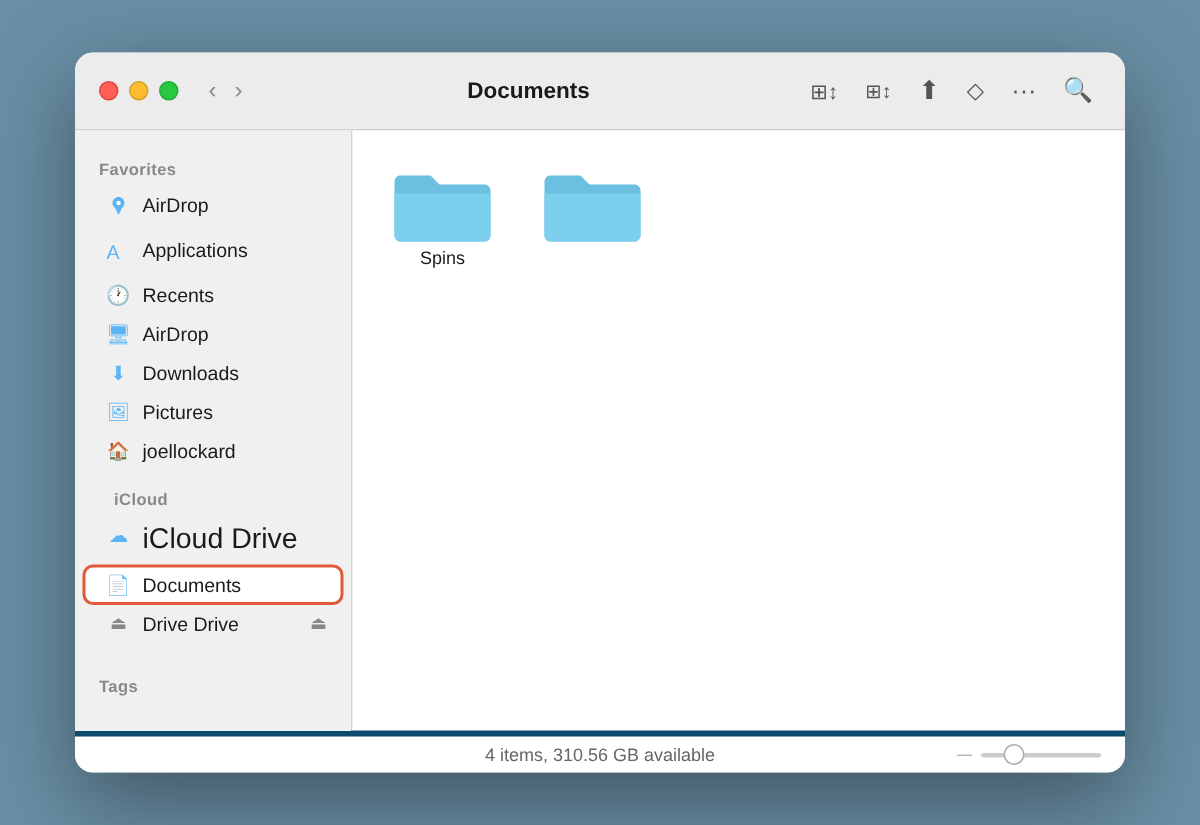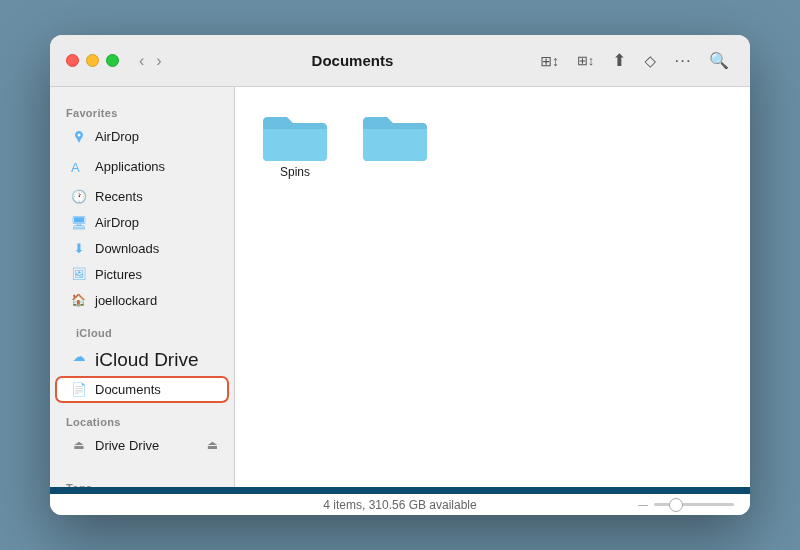--- a/index.html
+++ b/index.html
@@ -176,21 +176,21 @@
       text-align: center;
       line-height: 1.3;
       max-width: 80px;
       word-wrap: break-word;
     }
 
     
     .status-bar {
       height: 28px;
       background: white;
-      border-top: 7px solid #0c4a6e;
+      border-top: 4px solid #0c4a6e;
       display: flex;
       align-items: center;
       justify-content: center;
       font-size: 12px;
       color: #666;
       position: relative;
     }
 
     .zoom-slider {
       position: absolute;
@@ -305,21 +305,20 @@
       <div class="sidebar-item">
         <span class="sidebar-icon" style="font-size:13px; color:#5ab4f5;">☁</span>
         <span style="font-size:19px;">iCloud Drive</span>
       </div>
 
       <div class="sidebar-item active">
         <span class="sidebar-icon" style="font-size:13px; color:#5ab4f5;">📄</span>
         <span style="font-size:13px;">Documents</span>
       </div>
 
-      <div class="sidebar-section-label" style="margin-top:6px;">Locations</div>
 
       <div class="sidebar-item">
         <span class="sidebar-icon" style="font-size:12px; color:#888;">⏏</span>
         <span style="font-size:13px;">Drive Drive</span>
         <span style="margin-left:auto; font-size:12px; color:#888;">⏏</span>
       </div>
 
       <div class="sidebar-section-label" style="margin-top:16px;">Tags</div>
 
       <div class="sidebar-item">

